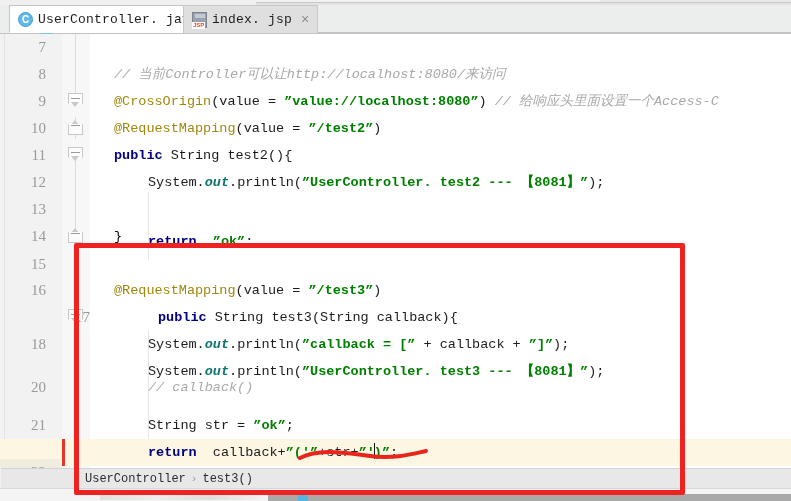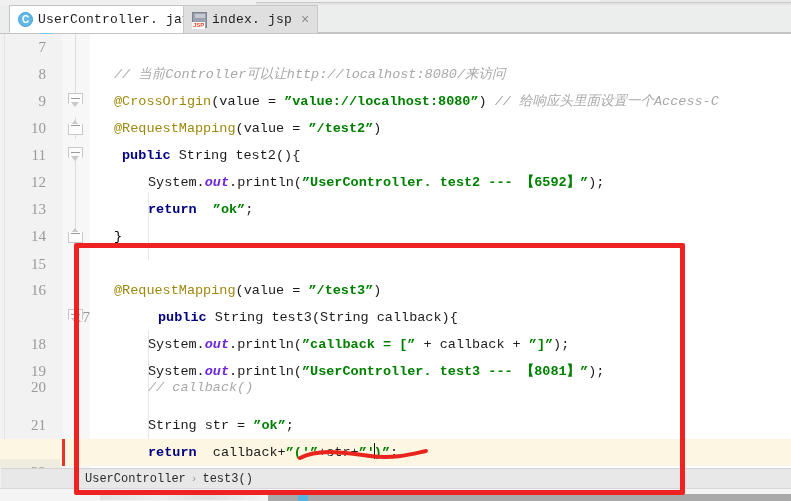--- a/index.html
+++ b/index.html
@@ -153,21 +153,21 @@
     line-height: 27px;
     color: #000000;
     white-space: pre;
   }
 
   
   .kw      { color: #000080; font-weight: bold; }
   .ann     { color: #9e880d; }
   .str     { color: #008000; font-weight: bold; }
   .cmt     { color: #a8a8a8; font-style: italic; }
-  .stat    { color: #6d28d9; font-style: italic; font-weight: bold; font-family: Liberation Mono, monospace; }
+  .stat    { color: #0f766e; font-style: italic; font-weight: bold; font-family: Liberation Mono, monospace; }
   .plain   { color: #1c1c1c; }
 
   .caret {
     display: inline-block;
     width: 1px; height: 16px;
     background: #111;
     vertical-align: -3px;
     margin: 0 -1px;
   }
 
@@ -321,32 +321,32 @@
     <div class="fold down" style="top:59px;"><span class="shape"><span class="box"></span><span class="minus"></span></span></div>
 
     <div class="row" style="top:81px;">
       <span class="ln">10</span>
       <span class="code" style="left:114px;"><span class="ann">@RequestMapping</span><span class="plain">(value = </span><span class="str">”/test2”</span><span class="plain">)</span></span>
     </div>
     <div class="fold up" style="top:86px;"><span class="shape"><span class="box"></span><span class="minus"></span></span></div>
 
     <div class="row" style="top:108px;">
       <span class="ln">11</span>
-      <span class="code" style="left:114px;margin-left:8px;"><span class="kw">public</span><span class="plain"> String test2(){</span></span>
+      <span class="code" style="left:114px;"><span class="kw">public</span><span class="plain"> String test2(){</span></span>
     </div>
     <div class="fold down" style="top:113px;"><span class="shape"><span class="box"></span><span class="minus"></span></span></div>
 
     <div class="row" style="top:135px;">
       <span class="ln">12</span>
-      <span class="code" style="left:148px;"><span class="plain">System.</span><span class="stat">out</span><span class="plain">.println(</span><span class="str">”UserController. test2 --- 【6592】”</span><span class="plain">);</span></span>
+      <span class="code" style="left:148px;"><span class="plain">System.</span><span class="stat">out</span><span class="plain">.println(</span><span class="str">”UserController. test2 --- 【8081】”</span><span class="plain">);</span></span>
     </div>
 
     <div class="row" style="top:162px;">
       <span class="ln">13</span>
-      <span class="code" style="left:148px;"><span class="kw">return</span><span class="str">  ”ok”</span><span class="plain">;</span></span>
+      <span class="code" style="left:148px;margin-top:32px;"><span class="kw">return</span><span class="str">  ”ok”</span><span class="plain">;</span></span>
     </div>
 
     <div class="row" style="top:189px;">
       <span class="ln">14</span>
       <span class="code" style="left:114px;">}</span>
     </div>
     <div class="fold up" style="top:194px;"><span class="shape"><span class="box"></span><span class="minus"></span></span></div>
 
     <div class="row" style="top:217px;">
       <span class="ln">15</span>
@@ -363,21 +363,20 @@
       <span class="code" style="left:114px;"><span class="kw">public</span><span class="plain"> String test3(String callback){</span></span>
     </div>
     <div class="fold down" style="top:275px;"><span class="shape"><span class="box"></span><span class="minus"></span></span></div>
 
     <div class="row" style="top:297px;">
       <span class="ln">18</span>
       <span class="code" style="left:148px;"><span class="plain">System.</span><span class="stat">out</span><span class="plain">.println(</span><span class="str">”callback = [”</span><span class="plain"> + callback + </span><span class="str">”]”</span><span class="plain">);</span></span>
     </div>
 
     <div class="row" style="top:324px;">
-      <span class="ln">19</span>
       <span class="code" style="left:148px;"><span class="plain">System.</span><span class="stat">out</span><span class="plain">.println(</span><span class="str">”UserController. test3 --- 【8081】”</span><span class="plain">);</span></span>
     </div>
 
     <div class="row" style="top:340px;">
       <span class="ln">20</span>
       <span class="code" style="left:148px;"><span class="cmt">// callback()</span></span>
     </div>
 
     <div class="row" style="top:378px;">
       <span class="ln">21</span>

